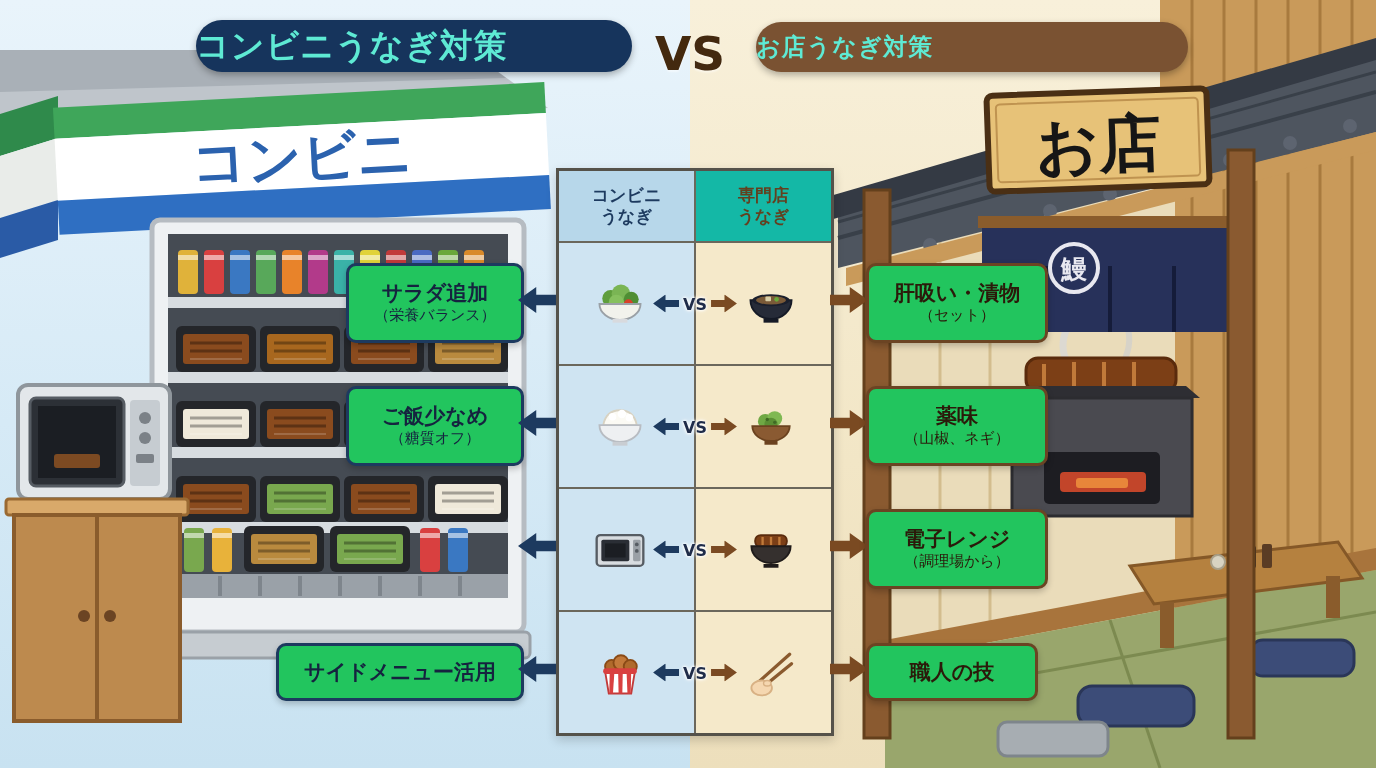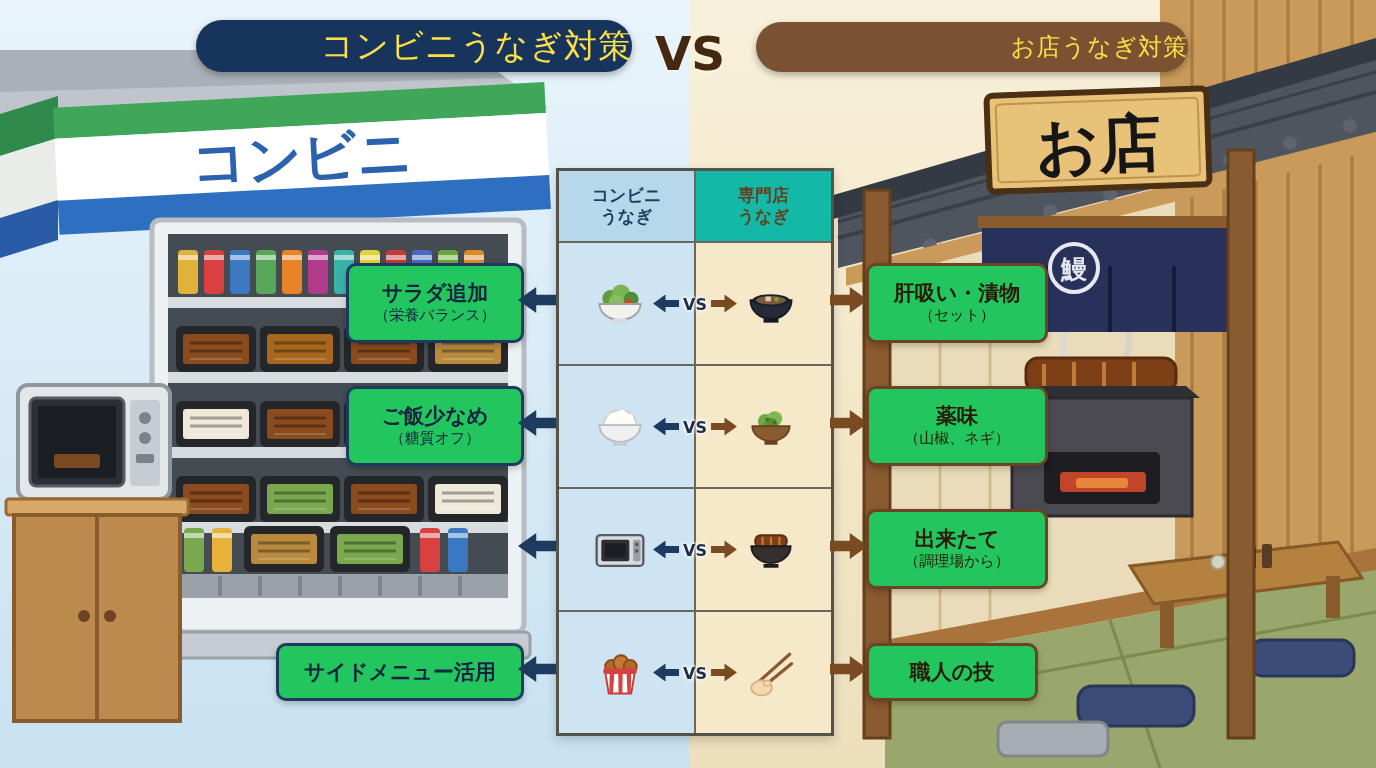--- a/index.html
+++ b/index.html
@@ -10,22 +10,22 @@
   .stage{position:absolute;left:0;top:0;width:1376px;height:768px}
   
   .bg-left{position:absolute;left:0;top:0;width:690px;height:768px;
     background:linear-gradient(180deg,#e9f4fb 0%,#d6eaf6 55%,#c8e2f1 100%)}
   .bg-right{position:absolute;left:690px;top:0;width:686px;height:768px;
     background:linear-gradient(180deg,#f8f0da 0%,#f2e6c6 60%,#eddfbc 100%)}
   
   .store-svg{position:absolute;left:0;top:50px;width:560px;height:718px}
   .rest-svg{position:absolute;left:830px;top:0;width:546px;height:768px}
   
-  .banner{position:absolute;display:flex;align-items:center;justify-content:flex-end;
-    color:#fde047;font-weight:normal;border-radius:999px;box-shadow:0 3px 7px rgba(0,0,0,.3);
+  .banner{position:absolute;display:flex;align-items:center;justify-content:flex-start;
+    color:#5eead4;font-weight:bold;border-radius:999px;box-shadow:0 3px 7px rgba(0,0,0,.3);
     letter-spacing:1px;white-space:nowrap;z-index:6}
   .banner-left{left:196px;top:20px;width:436px;height:52px;background:#16345c;font-size:33px}
   .banner-right{left:756px;top:22px;width:432px;height:50px;background:#7a5232;font-size:24px}
   .vs-top{position:absolute;left:640px;top:26px;width:100px;text-align:center;
     font-size:47px;font-weight:bold;color:#43290f;z-index:6;
     text-shadow:0 2px 2px rgba(255,255,255,.5)}
   
   .cmp{position:absolute;left:556px;top:168px;width:272px;height:562px;
     border:3px solid #55524a;display:flex;flex-direction:column;z-index:5;
     box-shadow:0 4px 10px rgba(0,0,0,.18)}
@@ -431,21 +431,21 @@
   </div>
 
   <div class="big-arrow arrow-right arr-brown" style="left:830px;top:410px"></div>
   <div class="label-box lb-brown" style="left:866px;top:386px;width:176px;height:74px">
     <div class="lb-main">薬味</div>
     <div class="lb-sub">（山椒、ネギ）</div>
   </div>
 
   <div class="big-arrow arrow-right arr-brown" style="left:830px;top:533px"></div>
   <div class="label-box lb-brown" style="left:866px;top:509px;width:176px;height:74px">
-    <div class="lb-main">出来たて</div>
+    <div class="lb-main">電子レンジ</div>
     <div class="lb-sub">（調理場から）</div>
   </div>
 
   <div class="big-arrow arrow-right arr-brown" style="left:830px;top:656px"></div>
   <div class="label-box lb-brown" style="left:866px;top:643px;width:166px;height:52px">
     <div class="lb-main">職人の技</div>
 
   </div>
 
 </div>

